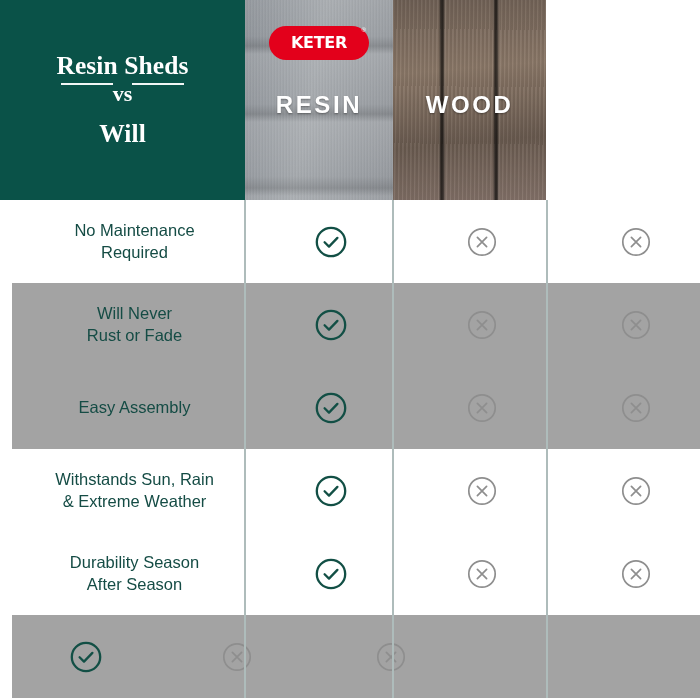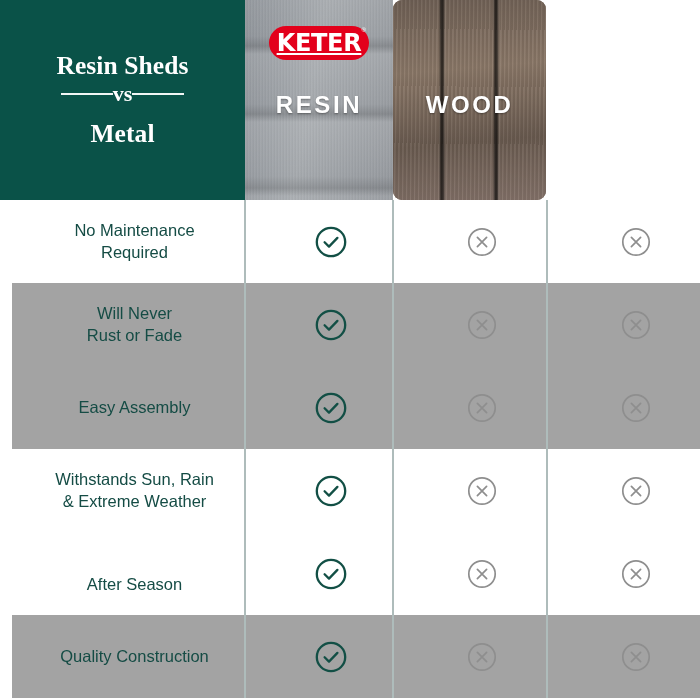--- a/index.html
+++ b/index.html
@@ -45,21 +45,21 @@
     font-weight: bold;
     font-size: 25.5px;
     line-height: 1.16;
     text-align: center;
     letter-spacing: 0.1px;
     white-space: nowrap;
   }
 
   .title-vs-row {
     display: flex;
-    align-items: center;
+    align-items: flex-start;
     justify-content: center;
     gap: 0;
     width: 100%;
     margin: 2px 0 14px 0;
   }
 
   .vs-rule {
     height: 2px;
     background: #ffffff;
     flex: 0 0 52px;
@@ -78,21 +78,21 @@
     height: 200px;
     position: relative;
     overflow: hidden;
     display: flex;
     align-items: center;
     justify-content: center;
   }
 
   .hdr-resin  { width: 148px; }
   .hdr-metal  { width: 154px; }
-  .hdr-wood   { width: 153px; border-radius: 9px; }
+  .hdr-wood   { width: 153px; }
 
   
   .tex-resin {
     position: absolute;
     inset: 0;
     background-color: #9a9ea3;
     background-image:
       linear-gradient(180deg,
         rgba(255,255,255,0.06) 0%,
         rgba(0,0,0,0.00) 18%,
@@ -164,25 +164,24 @@
     border-radius: 17px;
     display: flex;
     align-items: center;
     justify-content: center;
   }
 
   .keter-wordmark {
     color: #ffffff;
     font-family: "DejaVu Sans", sans-serif;
     font-weight: bold;
-    font-size: 24px;
+    font-size: 16px;
     letter-spacing: -0.3px;
     line-height: 1;
     text-transform: uppercase;
-    text-decoration: underline;
   }
 
   .keter-tm {
     position: absolute;
     top: 1px;
     right: 3px;
     color: #ffffff;
     font-size: 6px;
     font-family: "Liberation Sans", sans-serif;
     line-height: 1;
@@ -265,21 +264,21 @@
 
   <div class="header-band">
 
     <div class="hdr-title-cell">
       <div class="title-line">Resin Sheds</div>
       <div class="title-vs-row">
         <span class="vs-rule"></span>
         <span class="vs-text">vs</span>
         <span class="vs-rule"></span>
       </div>
-      <div class="title-line">Metal</div>
+      <div class="title-line">Will</div>
     </div>
 
     <div class="hdr-col hdr-resin">
       <div class="tex-resin"></div>
       <div class="keter-badge">
         <span class="keter-wordmark">KETER</span>
         <span class="keter-tm">®</span>
       </div>
       <div class="hdr-col-label">RESIN</div>
     </div>
@@ -397,21 +396,21 @@
         <div class="cell-mark cell-wood">
           <span>
             <svg class="icon-circle" width="32" height="32" viewBox="0 0 32 32">
               <circle cx="16" cy="16" r="13.2" fill="none" stroke="#8e8e8e" stroke-width="1.7"></circle>
               <path d="M11.4 11.4 L20.6 20.6 M20.6 11.4 L11.4 20.6" fill="none" stroke="#8e8e8e" stroke-width="1.7" stroke-linecap="round"></path>
             </svg>
           </span>
         </div>
       </div>
       <div class="row plain">
-        <div class="cell-label"><br><span>After Season</span></div>
+        <div class="cell-label"><span>Durability Season</span><br><span>After Season</span></div>
         <div class="cell-mark cell-resin">
           <span>
             <svg class="icon-circle" width="34" height="34" viewBox="0 0 34 34">
               <circle cx="17" cy="17" r="14.2" fill="none" stroke="#124f45" stroke-width="2.3"></circle>
               <path d="M10.6 17.3 L15 21.6 L23.4 12.9" fill="none" stroke="#124f45" stroke-width="2.3" stroke-linecap="round" stroke-linejoin="round"></path>
             </svg>
           </span>
         </div>
         <div class="cell-mark cell-metal">
           <span>
@@ -424,21 +423,20 @@
         <div class="cell-mark cell-wood">
           <span>
             <svg class="icon-circle" width="32" height="32" viewBox="0 0 32 32">
               <circle cx="16" cy="16" r="13.2" fill="none" stroke="#8e8e8e" stroke-width="1.7"></circle>
               <path d="M11.4 11.4 L20.6 20.6 M20.6 11.4 L11.4 20.6" fill="none" stroke="#8e8e8e" stroke-width="1.7" stroke-linecap="round"></path>
             </svg>
           </span>
         </div>
       </div>
       <div class="row alt">
-        <div class="cell-label"><span>Quality Construction</span></div>
         <div class="cell-mark cell-resin">
           <span>
             <svg class="icon-circle" width="34" height="34" viewBox="0 0 34 34">
               <circle cx="17" cy="17" r="14.2" fill="none" stroke="#124f45" stroke-width="2.3"></circle>
               <path d="M10.6 17.3 L15 21.6 L23.4 12.9" fill="none" stroke="#124f45" stroke-width="2.3" stroke-linecap="round" stroke-linejoin="round"></path>
             </svg>
           </span>
         </div>
         <div class="cell-mark cell-metal">
           <span>

